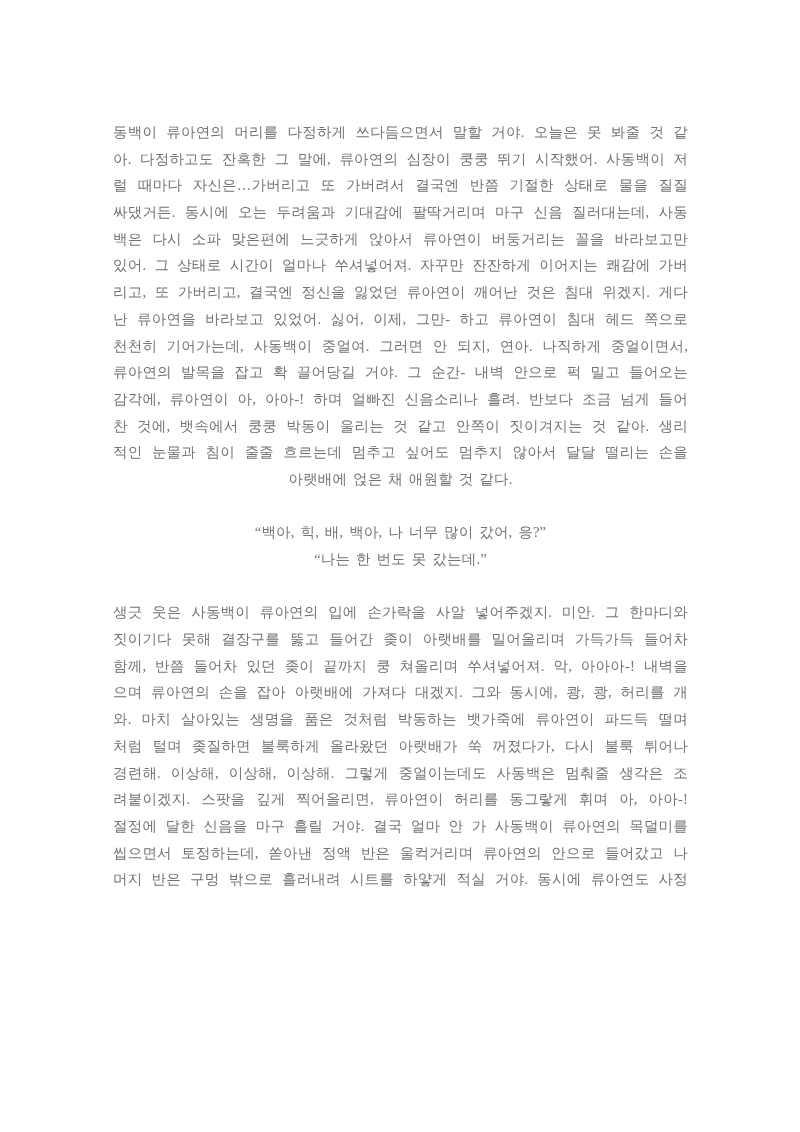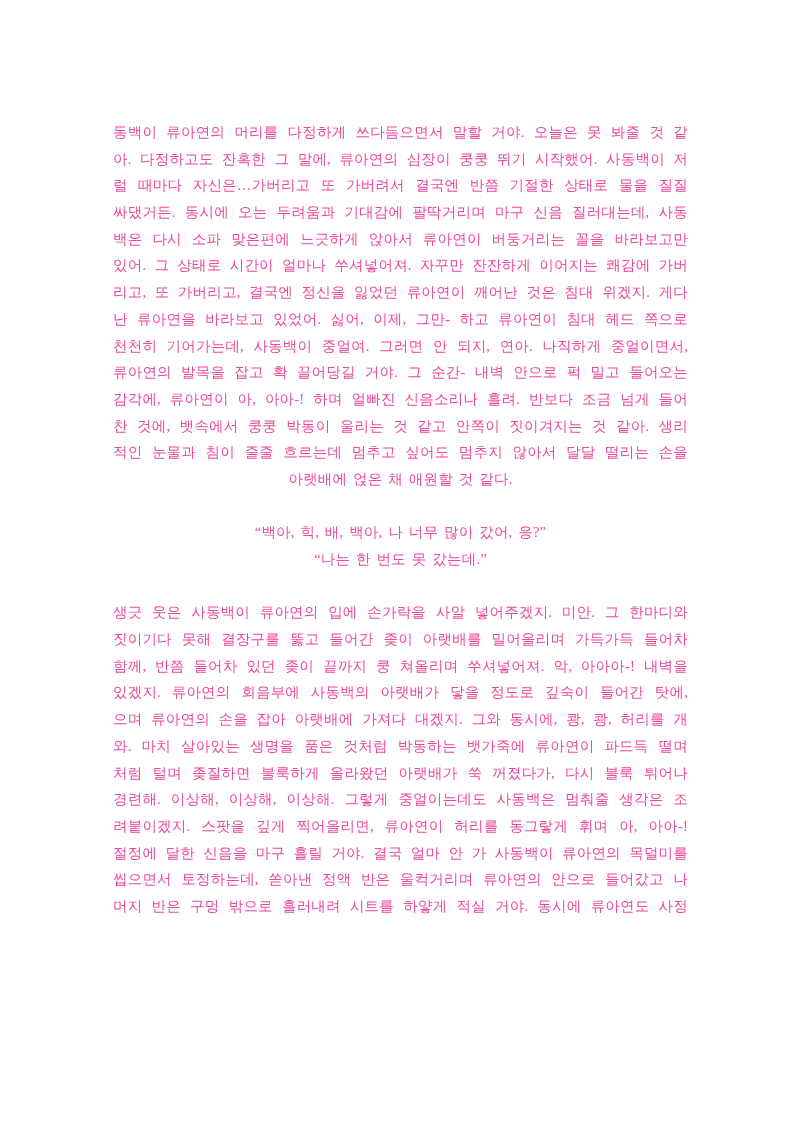--- a/index.html
+++ b/index.html
@@ -39,21 +39,21 @@
     text-align: center;
   }
   .line.blank {
     
   }
 </style>
 </head>
 <body>
 
 <div class="page">
-  <div class="text-block" style="color: #ec4899;">
+  <div class="text-block" style="color: #737373;">
       <div class="line justified">동백이 류아연의 머리를 다정하게 쓰다듬으면서 말할 거야. 오늘은 못 봐줄 것 같</div>
       <div class="line justified">아. 다정하고도 잔혹한 그 말에, 류아연의 심장이 쿵쿵 뛰기 시작했어. 사동백이 저</div>
       <div class="line justified">럴 때마다 자신은…가버리고 또 가버려서 결국엔 반쯤 기절한 상태로 물을 질질</div>
       <div class="line justified">싸댔거든. 동시에 오는 두려움과 기대감에 팔딱거리며 마구 신음 질러대는데, 사동</div>
       <div class="line justified">백은 다시 소파 맞은편에 느긋하게 앉아서 류아연이 버둥거리는 꼴을 바라보고만</div>
       <div class="line justified">있어. 그 상태로 시간이 얼마나 쑤셔넣어져. 자꾸만 잔잔하게 이어지는 쾌감에 가버</div>
       <div class="line justified">리고, 또 가버리고, 결국엔 정신을 잃었던 류아연이 깨어난 것은 침대 위겠지. 게다</div>
       <div class="line justified">난 류아연을 바라보고 있었어. 싫어, 이제, 그만- 하고 류아연이 침대 헤드 쪽으로</div>
       <div class="line justified">천천히 기어가는데, 사동백이 중얼여. 그러면 안 되지, 연아. 나직하게 중얼이면서,</div>
       <div class="line justified">류아연의 발목을 잡고 확 끌어당길 거야. 그 순간- 내벽 안으로 퍽 밀고 들어오는</div>
@@ -61,21 +61,20 @@
       <div class="line justified">찬 것에, 뱃속에서 쿵쿵 박동이 울리는 것 같고 안쪽이 짓이겨지는 것 같아. 생리</div>
       <div class="line justified">적인 눈물과 침이 줄줄 흐르는데 멈추고 싶어도 멈추지 않아서 달달 떨리는 손을</div>
       <div class="line plain">아랫배에 얹은 채 애원할 것 같다.</div>
       <div class="line blank"></div>
       <div class="line plain">“백아, 힉, 배, 백아, 나 너무 많이 갔어, 응?”</div>
       <div class="line plain">“나는 한 번도 못 갔는데.”</div>
       <div class="line blank"></div>
       <div class="line justified">생긋 웃은 사동백이 류아연의 입에 손가락을 사알 넣어주겠지. 미안. 그 한마디와</div>
       <div class="line justified">짓이기다 못해 결장구를 뚫고 들어간 좆이 아랫배를 밀어올리며 가득가득 들어차</div>
       <div class="line justified">함께, 반쯤 들어차 있던 좆이 끝까지 쿵 쳐올리며 쑤셔넣어져. 악, 아아아-! 내벽을</div>
-      <div class="line justified">있겠지. 류아연의 회음부에 사동백의 아랫배가 닿을 정도로 깊숙이 들어간 탓에,</div>
       <div class="line justified">으며 류아연의 손을 잡아 아랫배에 가져다 대겠지. 그와 동시에, 쾅, 쾅, 허리를 개</div>
       <div class="line justified">와. 마치 살아있는 생명을 품은 것처럼 박동하는 뱃가죽에 류아연이 파드득 떨며</div>
       <div class="line justified">처럼 털며 좆질하면 불룩하게 올라왔던 아랫배가 쑥 꺼졌다가, 다시 불룩 튀어나</div>
       <div class="line justified">경련해. 이상해, 이상해, 이상해. 그렇게 중얼이는데도 사동백은 멈춰줄 생각은 조</div>
       <div class="line justified">려붙이겠지. 스팟을 깊게 찍어올리면, 류아연이 허리를 동그랗게 휘며 아, 아아-!</div>
       <div class="line justified">절정에 달한 신음을 마구 흘릴 거야. 결국 얼마 안 가 사동백이 류아연의 목덜미를</div>
       <div class="line justified">씹으면서 토정하는데, 쏟아낸 정액 반은 울컥거리며 류아연의 안으로 들어갔고 나</div>
       <div class="line justified">머지 반은 구멍 밖으로 흘러내려 시트를 하얗게 적실 거야. 동시에 류아연도 사정</div>
     </div>
 </div>

